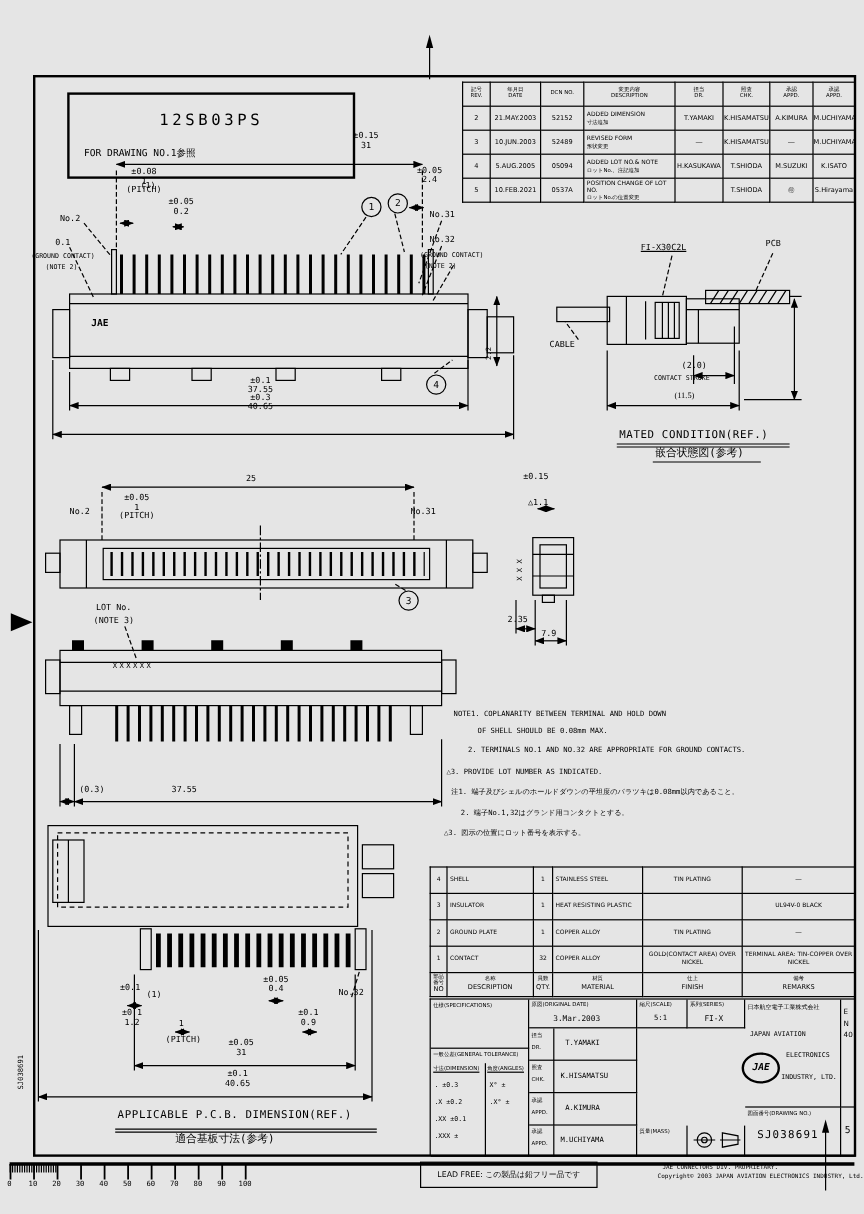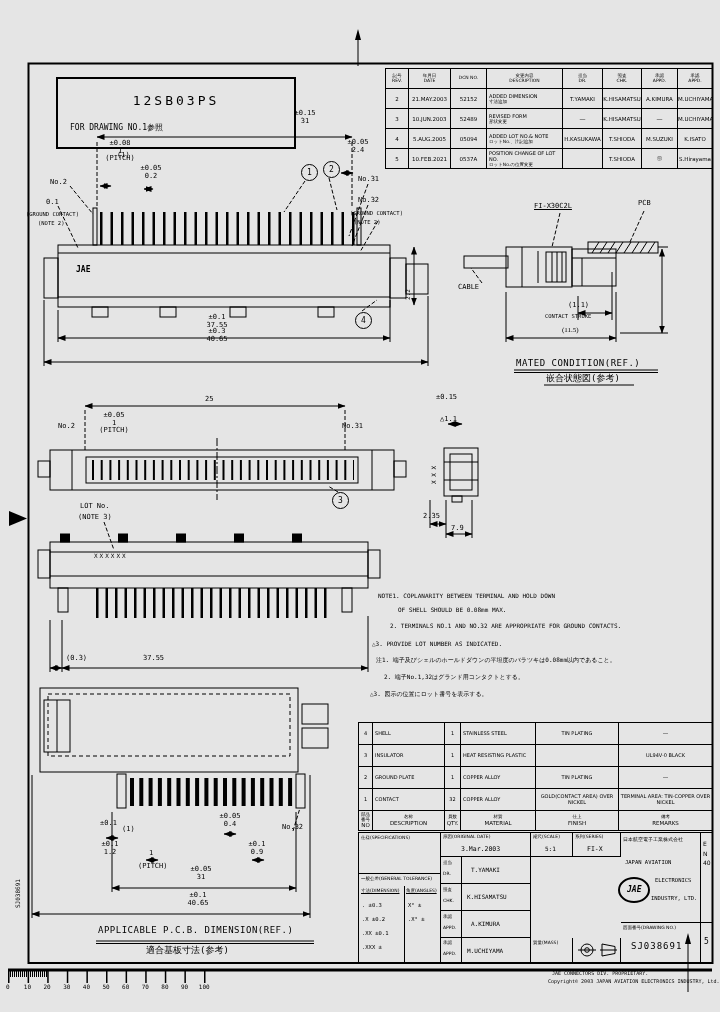--- a/index.html
+++ b/index.html
@@ -319,21 +319,21 @@
     </div>
 <div class="dimv" style="left:195px;top:328px;width:44px;">
       <span>±0.3</span>
       <span>40.65</span>
     </div>
 <div class="vrot" style="left:404px;top:300px;">2.2</div>
 
 <div class="lbl u" style="left:534px;top:203px;">FI-X30C2L</div>
 <div class="lbl" style="left:638px;top:200px;">PCB</div>
 <div class="lbl" style="left:458px;top:284px;">CABLE</div>
-<div class="lbl" style="left:568px;top:302px;">(1.1)</div>
+<div class="lbl" style="left:568px;top:302px;">(2.0)</div>
 <div class="lbl t55" style="left:545px;top:314px;">CONTACT STROKE</div>
 <div class="lbl" style="left:562px;top:327px;font-family:Liberation Serif, serif;">(11.5)</div>
 <div class="lbl t9" style="left:516px;top:359px;letter-spacing:0.5px;">MATED CONDITION(REF.)</div>
 <div class="lbl t9" style="left:546px;top:374px;">嵌合状態図(参考)</div>
 
 <div class="lbl" style="left:205px;top:396px;">25</div>
 <div class="dimv" style="left:94px;top:412px;width:40px;">
       <span>±0.05</span>
       <span>1</span>
       <span>(PITCH)</span>
@@ -518,20 +518,23 @@
     <span class="tbval" style="left:10px;top:18px;font-size:9px;letter-spacing:1px;">SJ038691</span>
   </div>
   <div class="tbcell" style="left:342px;top:0;width:12px;height:90px;border-right:none;">
     <span style="position:absolute;left:2px;top:6px;width:8px;font-size:6px;line-height:1.6;word-break:break-all;">EN40</span>
   </div>
   <div class="tbcell" style="left:342px;top:90px;width:12px;height:41px;border-right:none;">
     <span class="tbval" style="left:3px;top:14px;font-size:8px;">5</span>
   </div>
 </div>
 
+<div style="position:absolute;left:350px;top:968px;width:146px;height:20px;border:1.5px solid #000;display:flex;align-items:center;justify-content:center;">
+  <span class="t65" style="white-space:nowrap;">LEAD FREE: この製品は鉛フリー品です</span>
+</div>
 <div class="lbl t5" style="left:552px;top:971px;">JAE CONNECTORS DIV. PROPRIETARY.</div>
 <div class="lbl t5" style="left:548px;top:979px;">Copyright© 2003 JAPAN AVIATION ELECTRONICS INDUSTRY, Ltd.</div>
 <div class="vrot" style="left:14px;top:908px;">SJ038691</div>
 
 <div id="rulerlabels">
 
 <span>0</span>
       <span>10</span>
       <span>20</span>
       <span>30</span>

